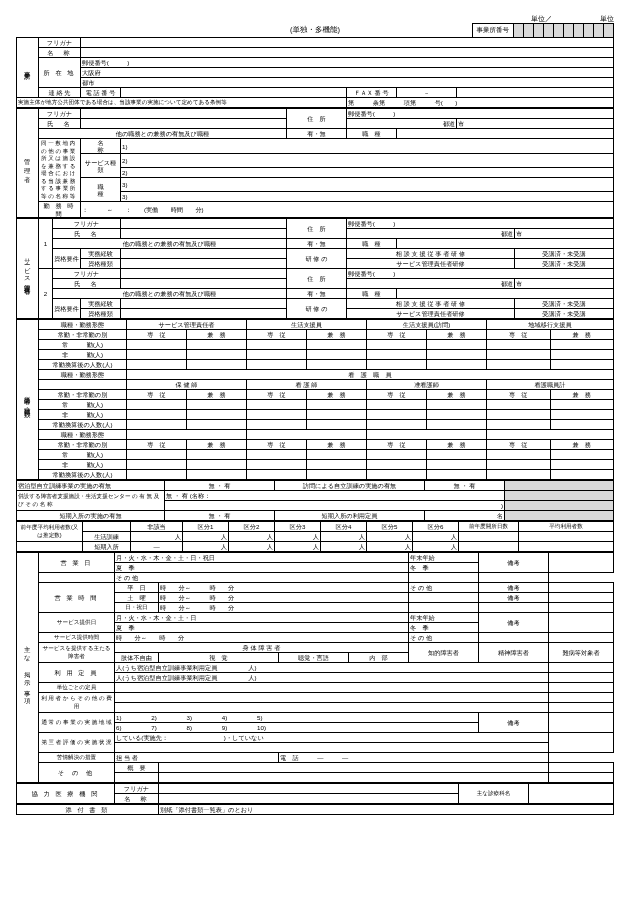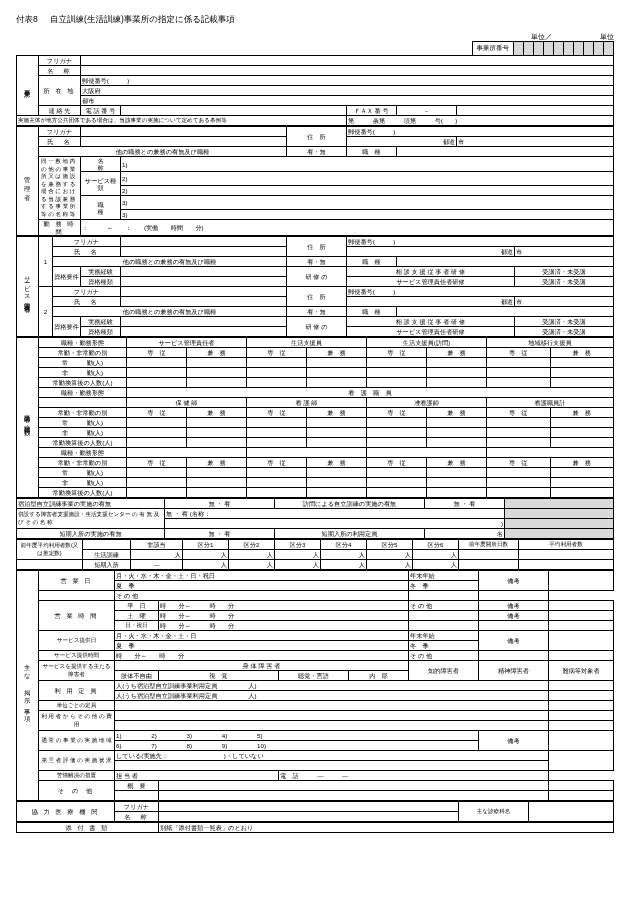--- a/index.html
+++ b/index.html
@@ -26,31 +26,28 @@
   .sp{letter-spacing:2px;}
   .sp3{letter-spacing:3px;}
   .gray{background:#d9d9d9;}
   .tiny{font-size:5.6px;}
 </style>
 </head>
 <body>
 
 <div class="page">
 
-  <div class="hdr">
-    <span class="no">付表8</span>
-    <span>自立訓練(生活訓練)事業所の指定に係る記載事項</span>
-  </div>
 
   <div class="unitline">
     <span class="u1">単位／</span>
     <span>単位</span>
   </div>
 
   <div class="subline">
+    <div class="center">(単独・多機能)</div>
     <div class="jigyo">
       <div class="lbl">事業所番号</div>
       <div class="cells">
         <i></i>
           <i></i>
           <i></i>
           <i></i>
           <i></i>
           <i></i>
           <i></i>

